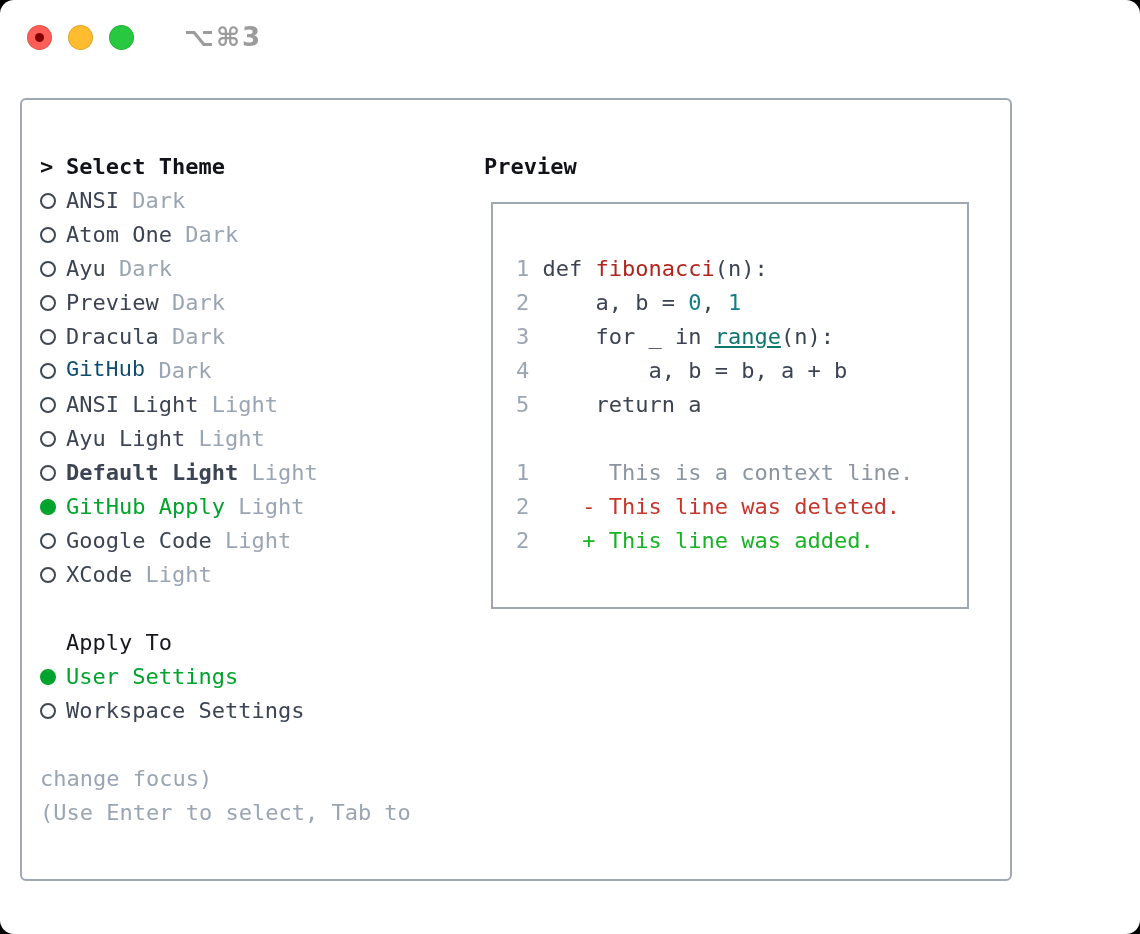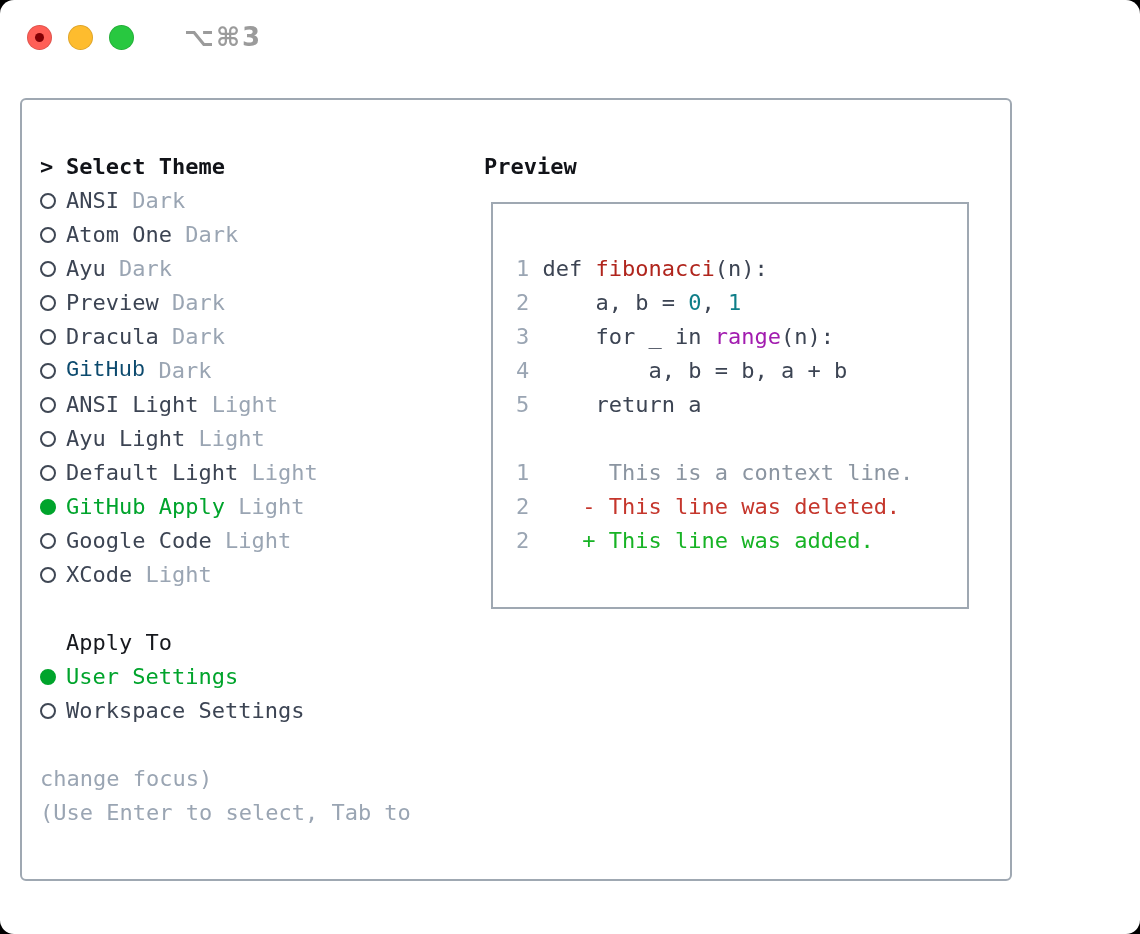--- a/index.html
+++ b/index.html
@@ -65,21 +65,21 @@
       </div>
       <div id="theme-items">
           <div class="row"><span class="marker"><span class="circle"></span></span><span style="color: rgb(60, 68, 83);">ANSI</span><span style="color: rgb(154, 165, 179);"> Dark</span></div>
           <div class="row"><span class="marker"><span class="circle"></span></span><span style="color: rgb(60, 68, 83);">Atom One</span><span style="color: rgb(154, 165, 179);"> Dark</span></div>
           <div class="row"><span class="marker"><span class="circle"></span></span><span style="color: rgb(60, 68, 83);">Ayu</span><span style="color: rgb(154, 165, 179);"> Dark</span></div>
           <div class="row"><span class="marker"><span class="circle"></span></span><span style="color: rgb(60, 68, 83);">Preview</span><span style="color: rgb(154, 165, 179);"> Dark</span></div>
           <div class="row"><span class="marker"><span class="circle"></span></span><span style="color: rgb(60, 68, 83);">Dracula</span><span style="color: rgb(154, 165, 179);"> Dark</span></div>
           <div class="row"><span class="marker"><span class="circle"></span></span><span style="color: #0c4a6e; font-family: Liberation Mono, monospace;">GitHub</span><span style="color: rgb(154, 165, 179);"> Dark</span></div>
           <div class="row"><span class="marker"><span class="circle"></span></span><span style="color: rgb(60, 68, 83);">ANSI Light</span><span style="color: rgb(154, 165, 179);"> Light</span></div>
           <div class="row"><span class="marker"><span class="circle"></span></span><span style="color: rgb(60, 68, 83);">Ayu Light</span><span style="color: rgb(154, 165, 179);"> Light</span></div>
-          <div class="row"><span class="marker"><span class="circle"></span></span><span style="color: rgb(60, 68, 83);">Default Light</span><span style="color: rgb(154, 165, 179);"> Light</span></div>
+          <div class="row"><span class="marker"><span class="circle"></span></span><span style="color: rgb(60, 68, 83); font-weight: bold;">Default Light</span><span style="color: rgb(154, 165, 179);"> Light</span></div>
           <div class="row"><span class="marker"><span class="circle sel"></span></span><span style="color: rgb(0, 164, 44);">GitHub Apply</span><span style="color: rgb(154, 165, 179);"> Light</span></div>
           <div class="row"><span class="marker"><span class="circle"></span></span><span style="color: rgb(60, 68, 83);">Google Code</span><span style="color: rgb(154, 165, 179);"> Light</span></div>
           <div class="row"><span class="marker"><span class="circle"></span></span><span style="color: rgb(60, 68, 83);">XCode</span><span style="color: rgb(154, 165, 179);"> Light</span></div>
         </div>
       <div class="row"></div>
       <div class="row">
         <span class="marker"></span>
         <span class="subhdr">Apply To</span>
       </div>
       <div id="apply-items">
@@ -89,21 +89,21 @@
       <div class="row"></div>
       <div class="help">change focus)</div>
       <div class="help">(Use Enter to select, Tab to</div>
     </div>
 
     <div class="right-col">
       <div class="preview-title">Preview</div>
       <div class="preview-box" id="preview-box">
           <div class="code-line"><span style="color: rgb(154, 165, 179);">1 </span><span style="color: rgb(60, 68, 83);">def </span><span style="color: rgb(176, 37, 29);">fibonacci</span><span style="color: rgb(60, 68, 83);">(n):</span></div>
           <div class="code-line"><span style="color: rgb(154, 165, 179);">2 </span><span style="color: rgb(60, 68, 83);">    a, b = </span><span style="color: rgb(15, 126, 136);">0</span><span style="color: rgb(60, 68, 83);">, </span><span style="color: rgb(15, 126, 136);">1</span></div>
-          <div class="code-line"><span style="color: rgb(154, 165, 179);">3 </span><span style="color: rgb(60, 68, 83);">    for _ in </span><span style="color: #a21caf;">range</span><span style="color: rgb(60, 68, 83);">(n):</span></div>
+          <div class="code-line"><span style="color: rgb(154, 165, 179);">3 </span><span style="color: rgb(60, 68, 83);">    for _ in </span><span style="color: #0f766e; text-decoration: underline;">range</span><span style="color: rgb(60, 68, 83);">(n):</span></div>
           <div class="code-line"><span style="color: rgb(154, 165, 179);">4 </span><span style="color: rgb(60, 68, 83);">        a, b = b, a + b</span></div>
           <div class="code-line"><span style="color: rgb(154, 165, 179);">5 </span><span style="color: rgb(60, 68, 83);">    return a</span></div>
           <div class="code-line"></div>
           <div class="code-line"><span style="color: rgb(154, 165, 179);">1</span><span style="color: rgb(139, 149, 161);">      This is a context line.</span></div>
           <div class="code-line"><span style="color: rgb(154, 165, 179);">2</span><span style="color: rgb(60, 68, 83);">    </span><span style="color: rgb(197, 54, 44);">- This line was deleted.</span></div>
           <div class="code-line"><span style="color: rgb(154, 165, 179);">2</span><span style="color: rgb(60, 68, 83);">    </span><span style="color: rgb(23, 179, 37);">+ This line was added.</span></div>
         </div>
     </div>
 
   </div>

